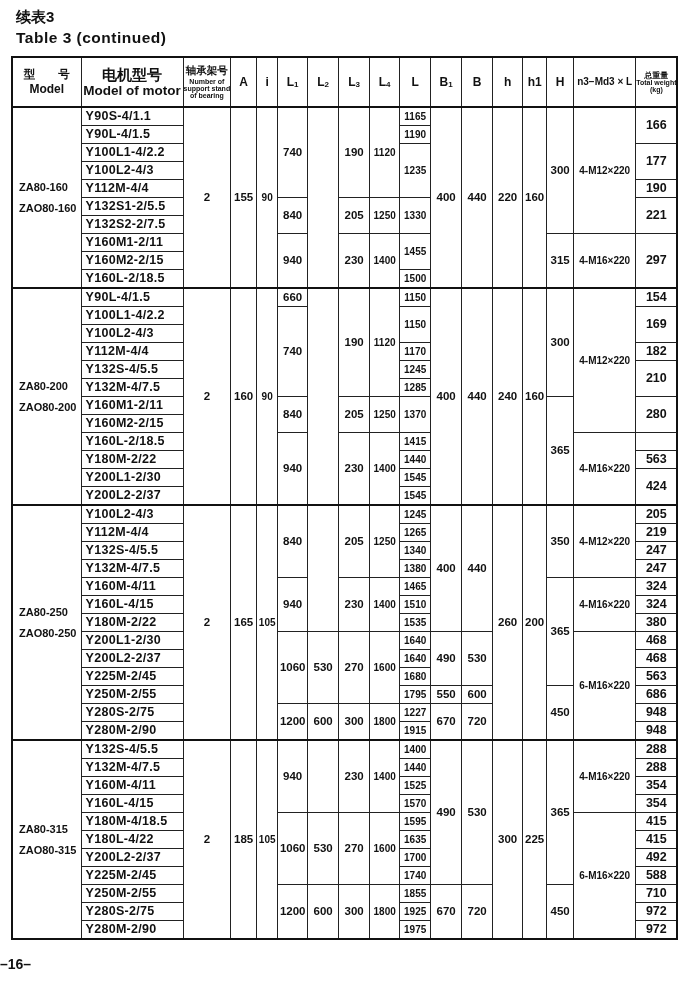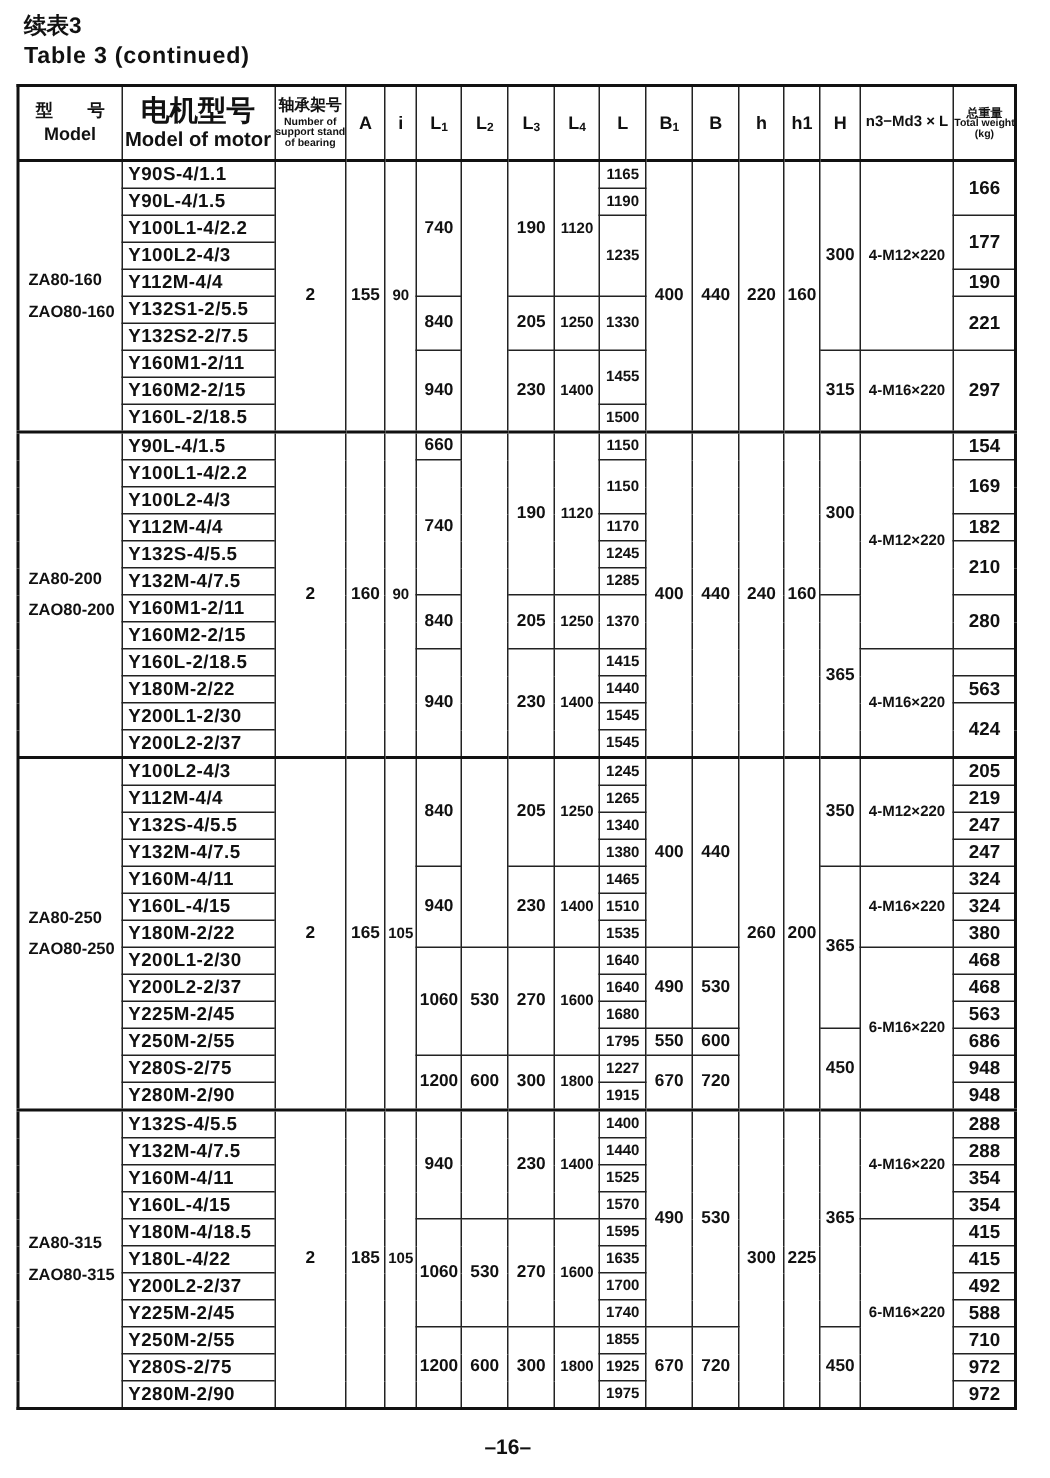--- a/index.html
+++ b/index.html
@@ -1,19 +1,19 @@
 <!DOCTYPE html>
 <html><head>
 <meta charset="utf-8">
 <style>
   html, body { margin:0; padding:0; background:#fff; }
   body { width:700px; height:985px; position:relative; font-family:"Liberation Sans", sans-serif; color:#111; overflow:hidden; }
   .title-cn { position:absolute; left:16px; top:8px; font-size:15px; font-weight:bold; }
   .title-en { position:absolute; left:16px; top:29px; font-size:15.5px; font-weight:bold; letter-spacing:0.5px; }
-  .page-no { position:absolute; left:0; width:677px; top:956px; text-align:center; font-size:14px; font-weight:bold; }
+  .page-no { position:absolute; left:0; width:677px; top:956px; text-align:left; font-size:14px; font-weight:bold; }
   #tbl { position:absolute; left:11px; top:56px; border-collapse:collapse; table-layout:fixed; border:2.5px solid #111; }
   #tbl td, #tbl th { border:1px solid #222; padding:0; text-align:center; vertical-align:middle; font-size:11.5px; font-weight:bold; line-height:1; white-space:nowrap; overflow:hidden; }
   #tbl tbody td { height:17px; }
   #tbl th { font-weight:bold; height:48px; font-size:12px; }
   #tbl tbody tr.grp td.g-first { border-top:2px solid #111; }
   .motor { text-align:left !important; padding-left:4px !important; font-size:12.5px !important; letter-spacing:0.3px; }
   .model { text-align:left !important; padding-left:6px !important; font-size:11px !important; }
   .model div { margin:10px 0; }
   .small { font-size:10px !important; }
   .tiny { font-size:7px; line-height:7px; display:block; font-weight:bold;text-align:center; }
@@ -50,21 +50,21 @@
     <col style="width:62px">
       <col style="width:40px">
   </colgroup>
   <thead>
     <tr>
       <th>
           <span class="hcn">型　　号</span>
           <span class="hen">Model</span>
         </th>
       <th>
-          <span class="hcn" style="font-size:19px">电机型号</span>
+          <span class="hcn" style="font-size:15px">电机型号</span>
           <span class="hen big-hen">Model of motor</span>
         </th>
       <th>
           <span class="hcn" style="font-size:10.5px">轴承架号</span>
           <span class="tiny">Number of</span>
           <span class="tiny">support stand</span>
           <span class="tiny">of bearing</span>
         </th>
       <th>A</th>
       <th>i</th>

